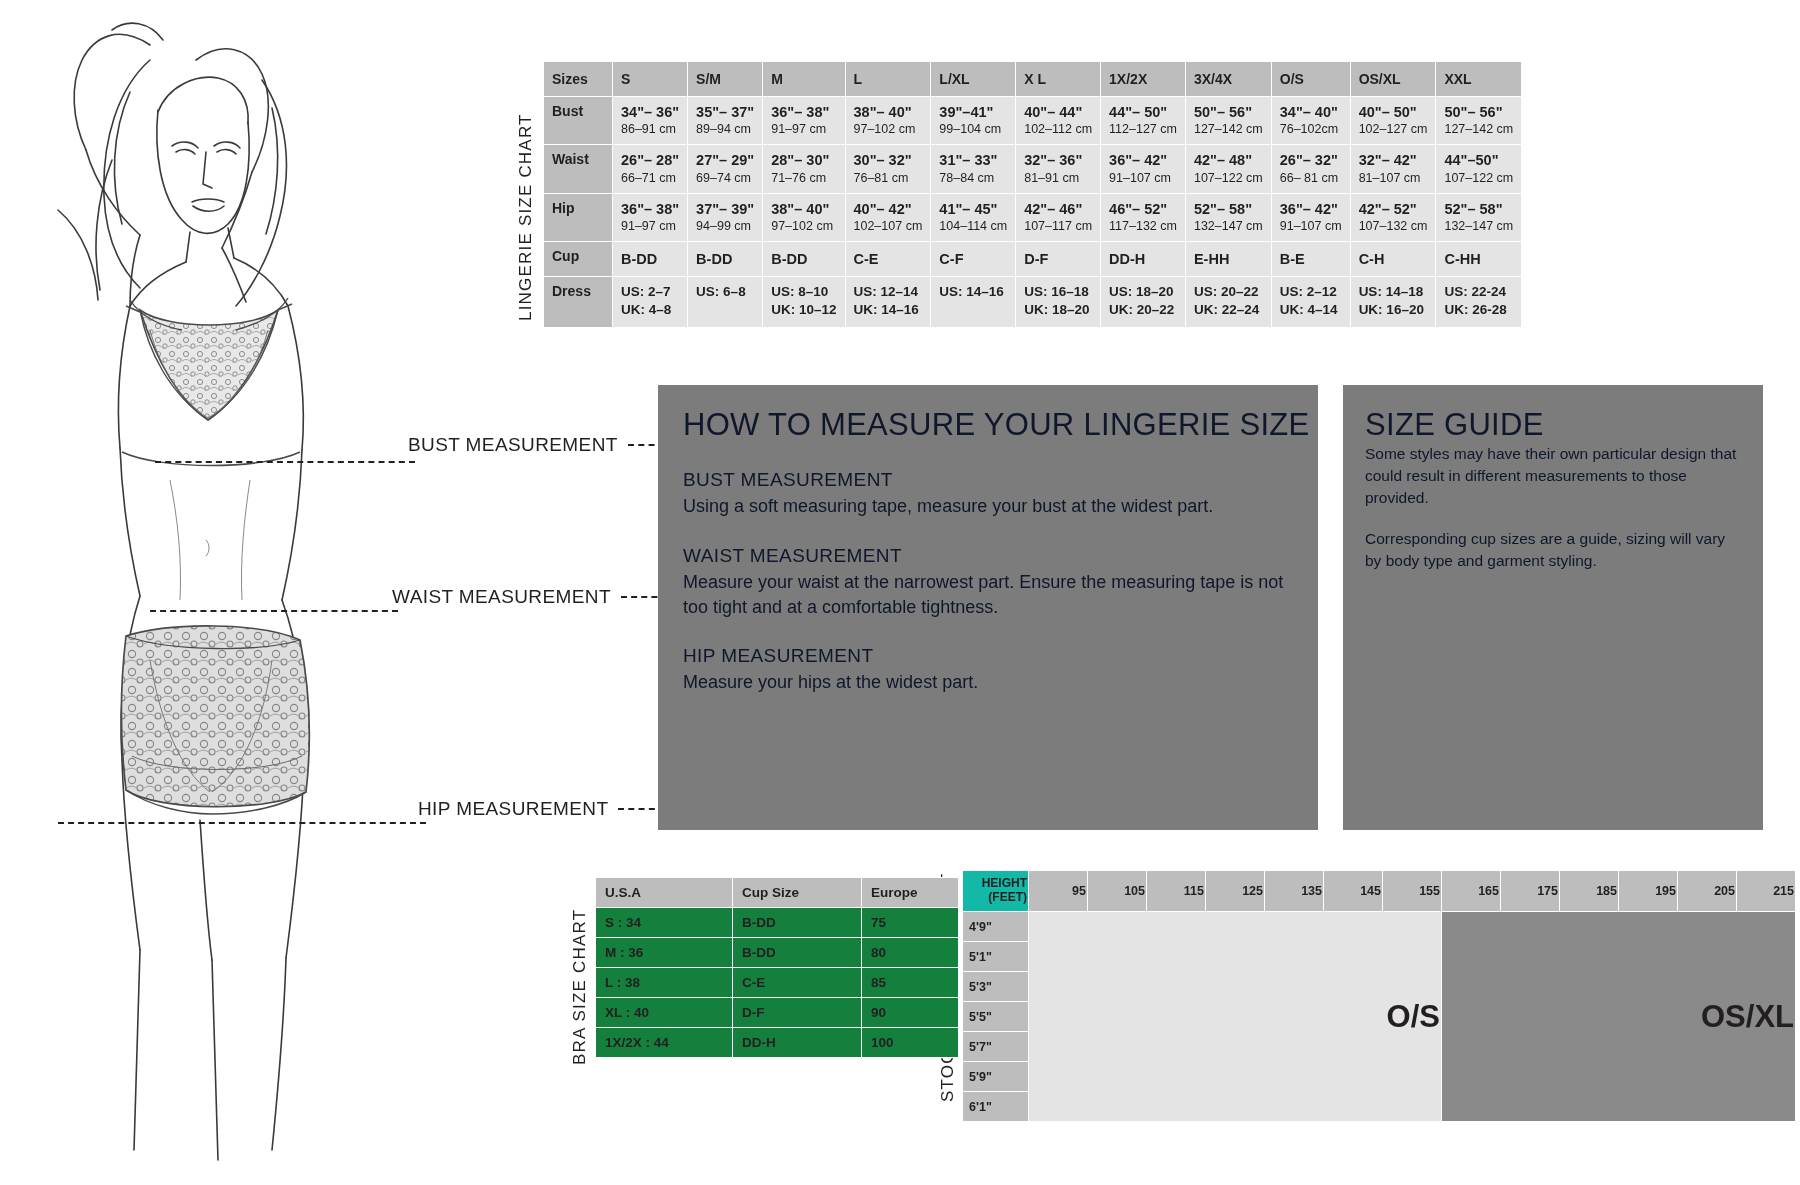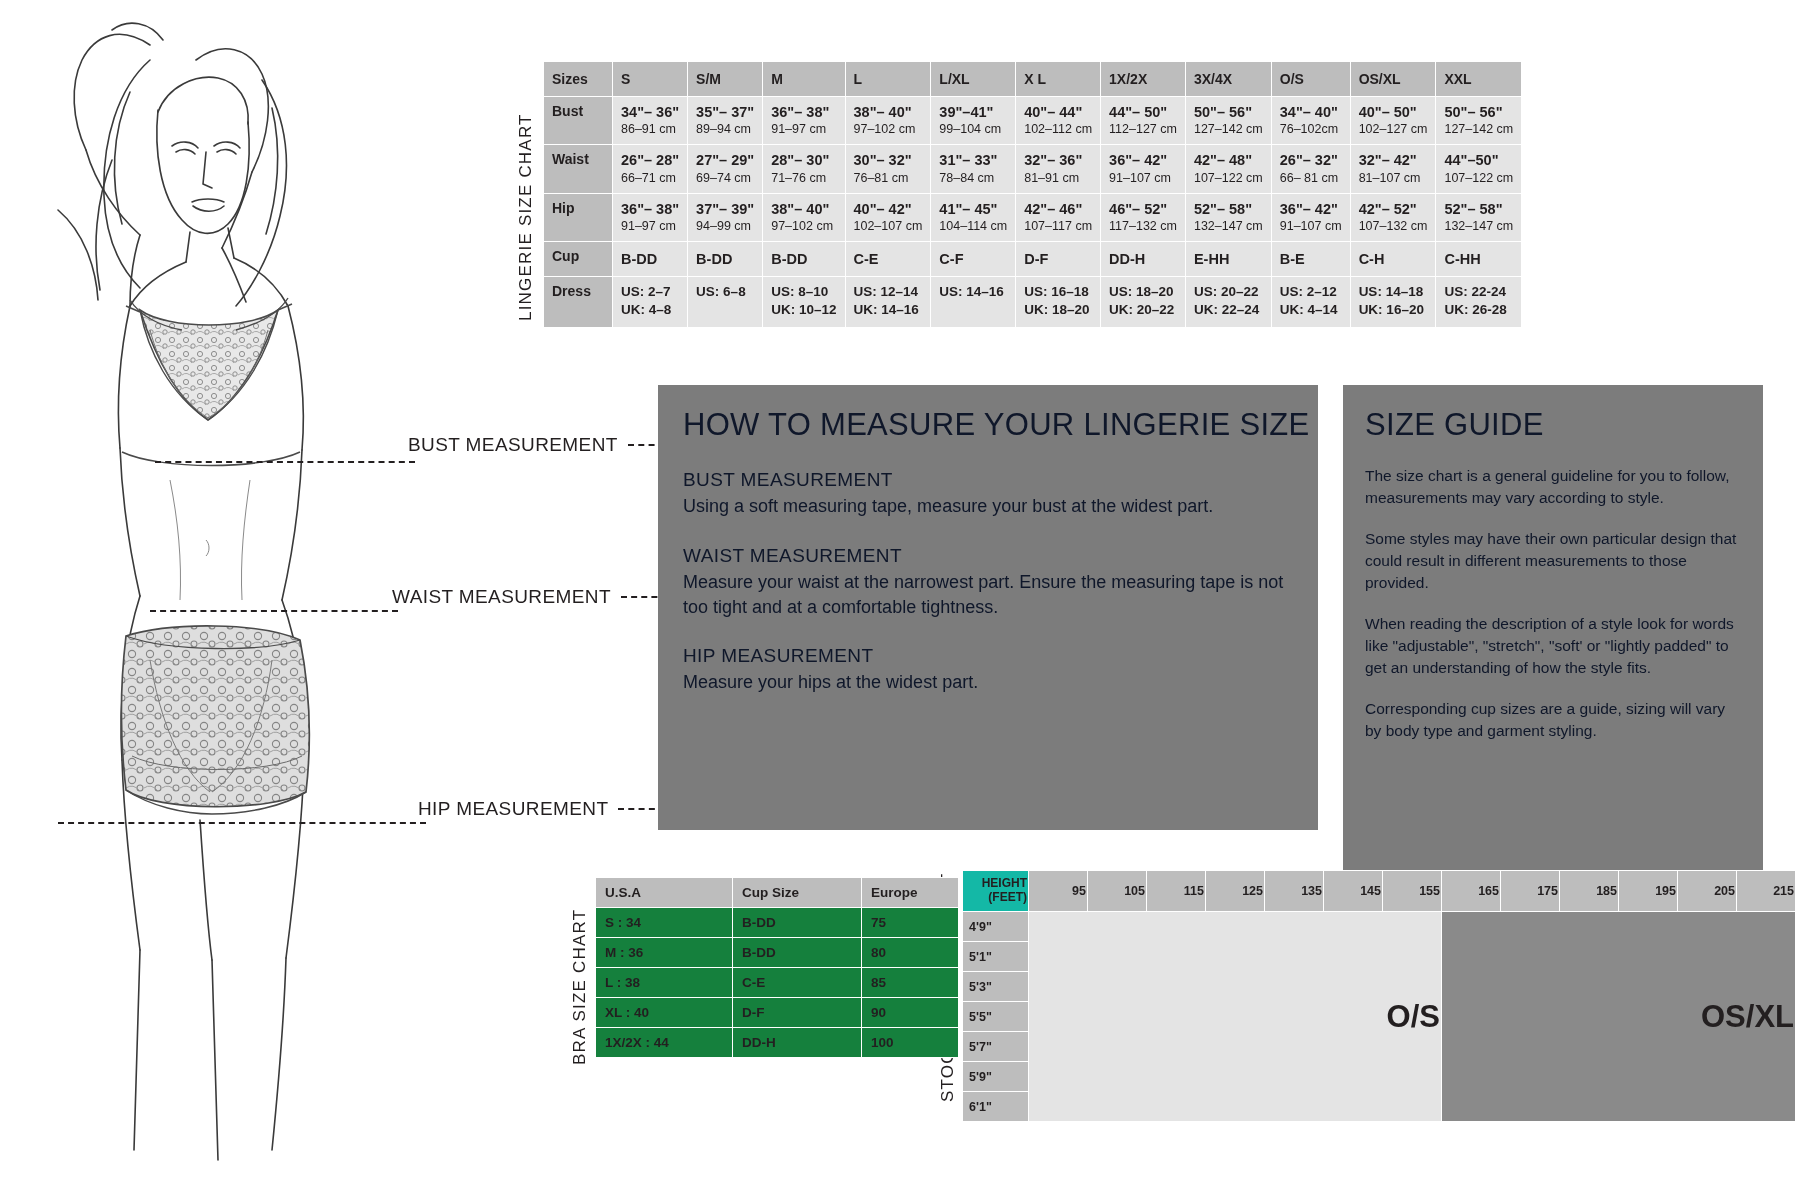--- a/index.html
+++ b/index.html
@@ -139,21 +139,21 @@
   .howto-block p {
     margin: 0;
     font-size: 18px;
     line-height: 1.38;
   }
 
   #guide-panel {
     left: 1343px;
     top: 385px;
     width: 420px;
-    height: 526px;
+    height: 445px;
   }
   #guide-panel h2 {
     margin: 0;
     padding: 22px 0 0 22px;
     font-size: 31px;
     font-weight: normal;
     letter-spacing: 0.3px;
   }
   #guide-panel .gp {
     margin: 0;
@@ -590,23 +590,21 @@
     <p>Measure your waist at the narrowest part. Ensure the measuring tape is not too tight and at a comfortable tightness.</p>
   </div>
   <div class="howto-block">
     <h3>HIP MEASUREMENT</h3>
     <p>Measure your hips at the widest part.</p>
   </div>
 </div>
 
 <div class="panel" id="guide-panel">
   <h2>SIZE GUIDE</h2>
-  <p class="gp first">The size chart is a general guideline for you to follow, measurements may vary according to style.</p>
   <p class="gp">Some styles may have their own particular design that could result in different measurements to those provided.</p>
-  <p class="gp">When reading the description of a style look for words like "adjustable", "stretch", "soft' or "lightly padded" to get an understanding of how the style fits.</p>
   <p class="gp">Corresponding cup sizes are a guide, sizing will vary by body type and garment styling.</p>
 </div>
 
 <table id="bra-chart">
   <thead>
     <tr>
       <th class="c1">U.S.A</th>
       <th class="c2">Cup Size</th>
       <th class="c3">Europe</th>
     </tr>

